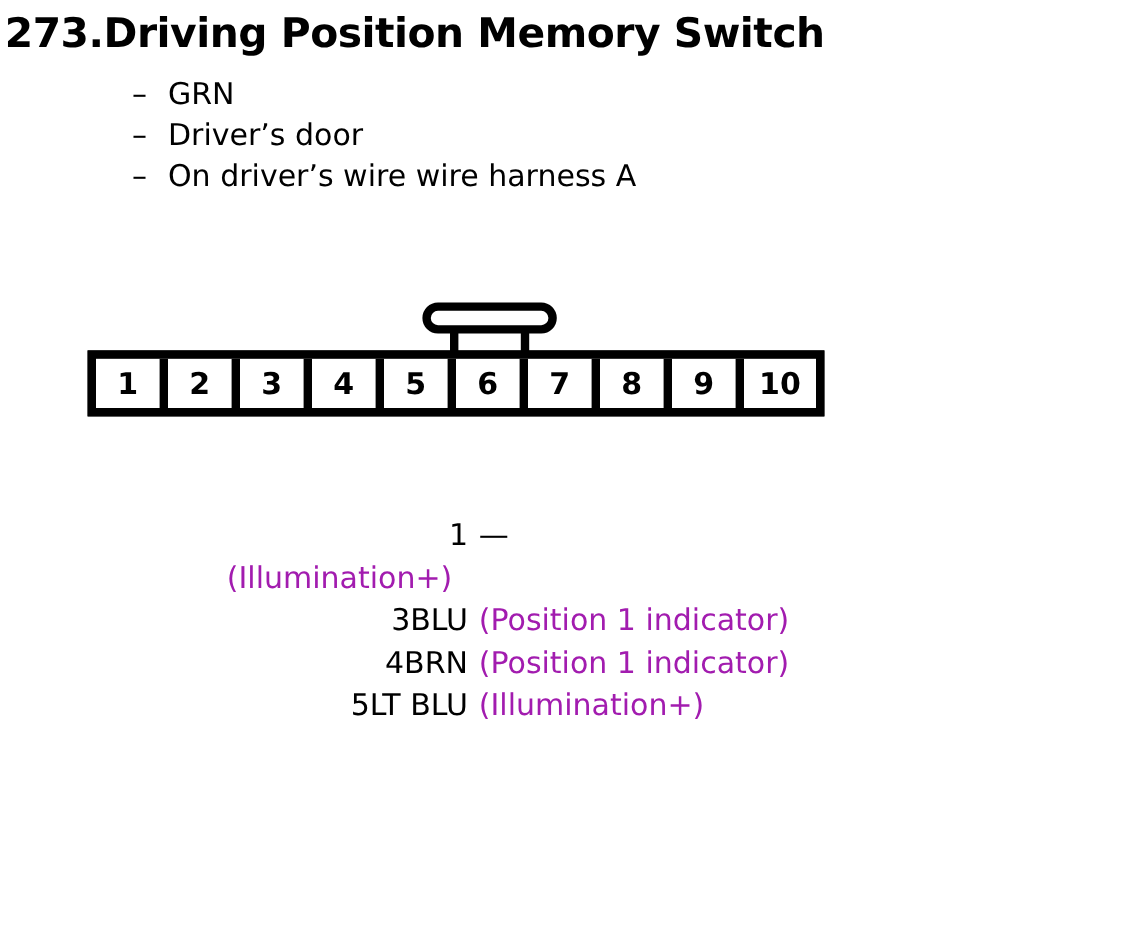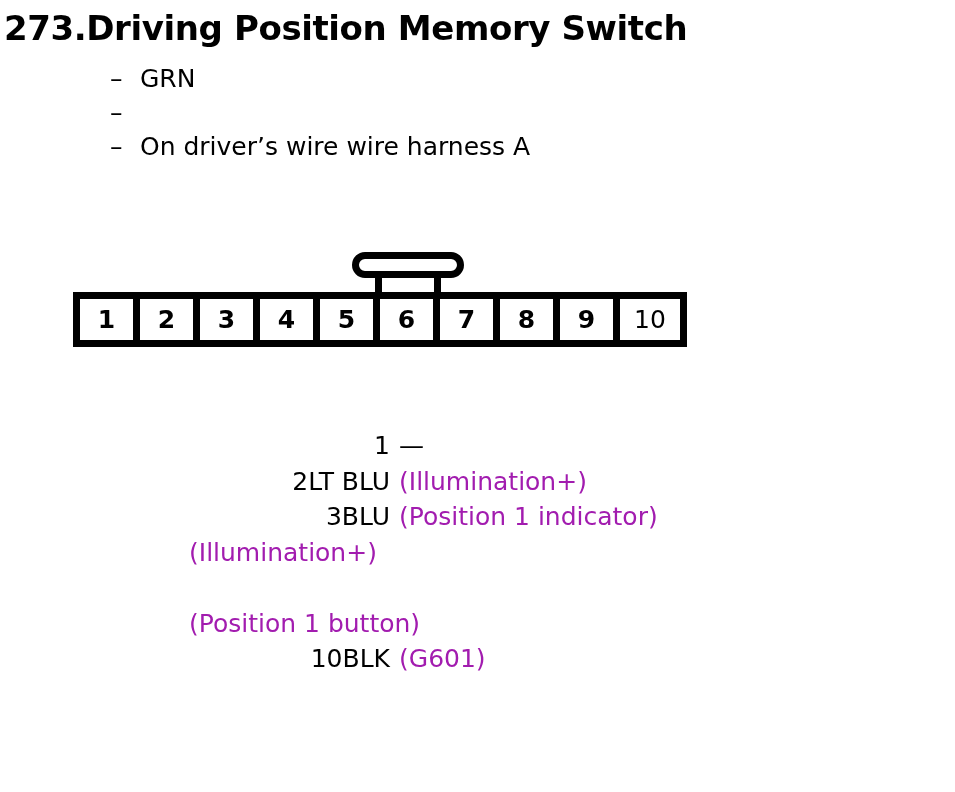--- a/index.html
+++ b/index.html
@@ -115,21 +115,21 @@
     display: flex;
     align-items: center;
     justify-content: center;
     font-size: 25px;
     font-weight: 700;
     color: #000000;
     line-height: 1;
   }
   .pin-cell:last-child {
     border-right: none;
-    font-weight: 400;
+    font-weight: 700;
   }
 
   
   #pin-list {
     position: absolute;
     left: 180px;
     top: 428px;
     width: 700px;
   }
   .pin-row {
@@ -162,20 +162,21 @@
 
 <div id="notes-list">
 
   <div class="note-row">
     <span class="note-dash">–</span>
     <span class="note-text">GRN</span>
   </div>
 
   <div class="note-row">
     <span class="note-dash">–</span>
+    <span class="note-text">Driver’s door</span>
   </div>
 
   <div class="note-row">
     <span class="note-dash">–</span>
     <span class="note-text">On driver’s wire wire harness A</span>
   </div>
 
 </div>
 
 <div id="connector-diagram">
@@ -202,41 +203,40 @@
 </div>
 
 <div id="pin-list">
 
   <div class="pin-row">
     <span class="pin-key">1</span>
     <span class="pin-desc empty-desc">—</span>
   </div>
 
   <div class="pin-row">
-    <span class="pin-key">2LT BLU</span>
     <span class="pin-desc">(Illumination+)</span>
   </div>
 
   <div class="pin-row">
     <span class="pin-key">3BLU</span>
     <span class="pin-desc">(Position 1 indicator)</span>
   </div>
 
-
-  <div class="pin-row">
+  <div class="pin-row">
+    <span class="pin-key">4BRN</span>
+    <span class="pin-desc">(Position 1 indicator)</span>
+  </div>
+
+  <div class="pin-row">
+    <span class="pin-key">5LT BLU</span>
     <span class="pin-desc">(Illumination+)</span>
   </div>
 
 
 
   <div class="pin-row">
   </div>
 
   <div class="pin-row">
-    <span class="pin-desc">(Position 1 button)</span>
-  </div>
-
-  <div class="pin-row">
-    <span class="pin-key">10BLK</span>
-    <span class="pin-desc">(G601)</span>
-  </div>
+  </div>
+
 
 </div>
 
 </body></html>

